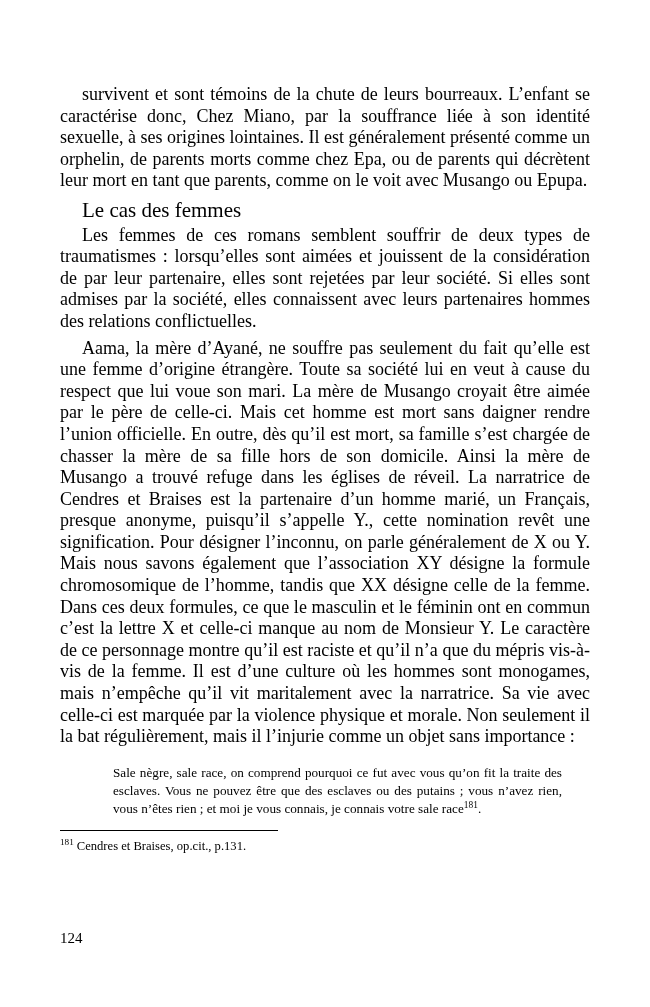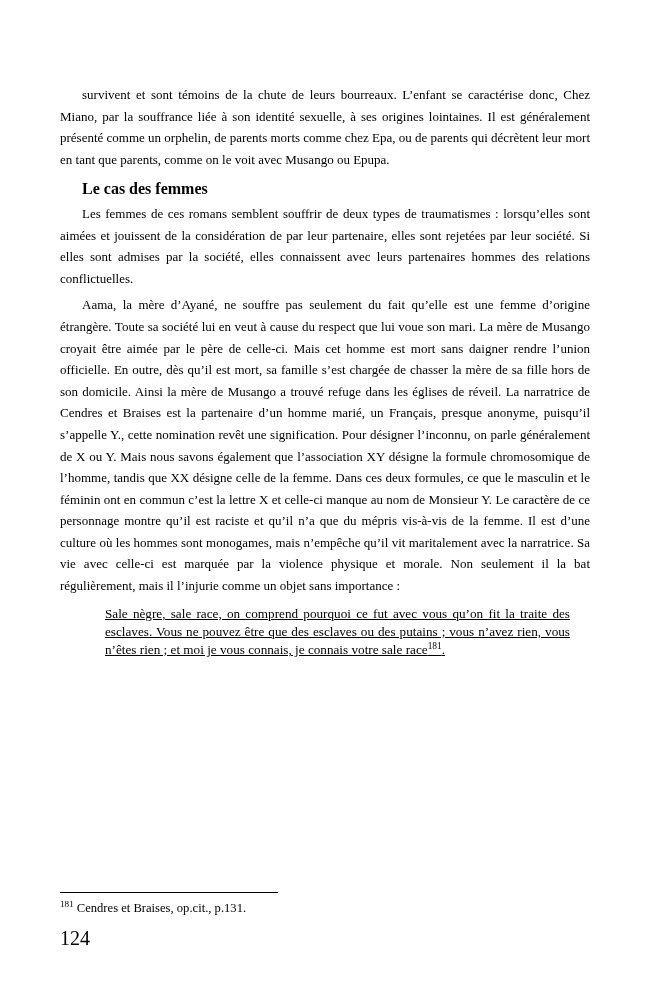--- a/index.html
+++ b/index.html
@@ -27,69 +27,68 @@
 
   .text-column {
     position: absolute;
     left: 60px;
     top: 84px;
     width: 530px;
   }
 
   p.body-par {
     margin: 0;
-    font-size: 13px;
+    font-size: 18px;
     line-height: 21.6px;
     text-align: justify;
     text-indent: 22px;
     hyphens: none;
   }
 
   h2.section-heading {
     margin: 0;
     padding-top: 8px;
     padding-bottom: 3px;
-    font-size: 16px;
+    font-size: 21px;
     line-height: 21.6px;
-    font-weight: bold;
+    font-weight: normal;
     text-indent: 22px;
     text-align: left;
   }
 
   .spacer-par {
     height: 5px;
   }
 
   blockquote.quote-block {
     margin: 0;
     padding-top: 8px;
     padding-bottom: 7px;
     margin-left: 45px;
     margin-right: 20px;
     font-size: 13.2px;
     line-height: 18.3px;
     text-align: justify;
   }
 
   blockquote.quote-block p {
-    margin: 0;
+    margin: 8px;
     text-indent: 0;
-    text-decoration: underline;
   }
 
   sup.footnote-ref {
     font-size: 9.4px;
     vertical-align: super;
     line-height: 0;
   }
 
   .footnote-area {
     position: absolute;
     left: 60px;
-    top: 892px;
+    top: 830px;
     width: 530px;
   }
 
   .footnote-rule {
     width: 218px;
     height: 0;
     border-top: 1.3px solid #000;
     margin: 0 0 7px 0;
   }
 
@@ -106,21 +105,21 @@
     line-height: 0;
     margin-right: 3px;
   }
 
   .italic { }
 
   .page-number {
     position: absolute;
     left: 60px;
     top: 928px;
-    font-size: 20px;
+    font-size: 15px;
     line-height: 21px;
     text-align: left;
   }
 </style>
 </head>
 <body>
 
 <div class="page">
 
   <div class="text-column">

